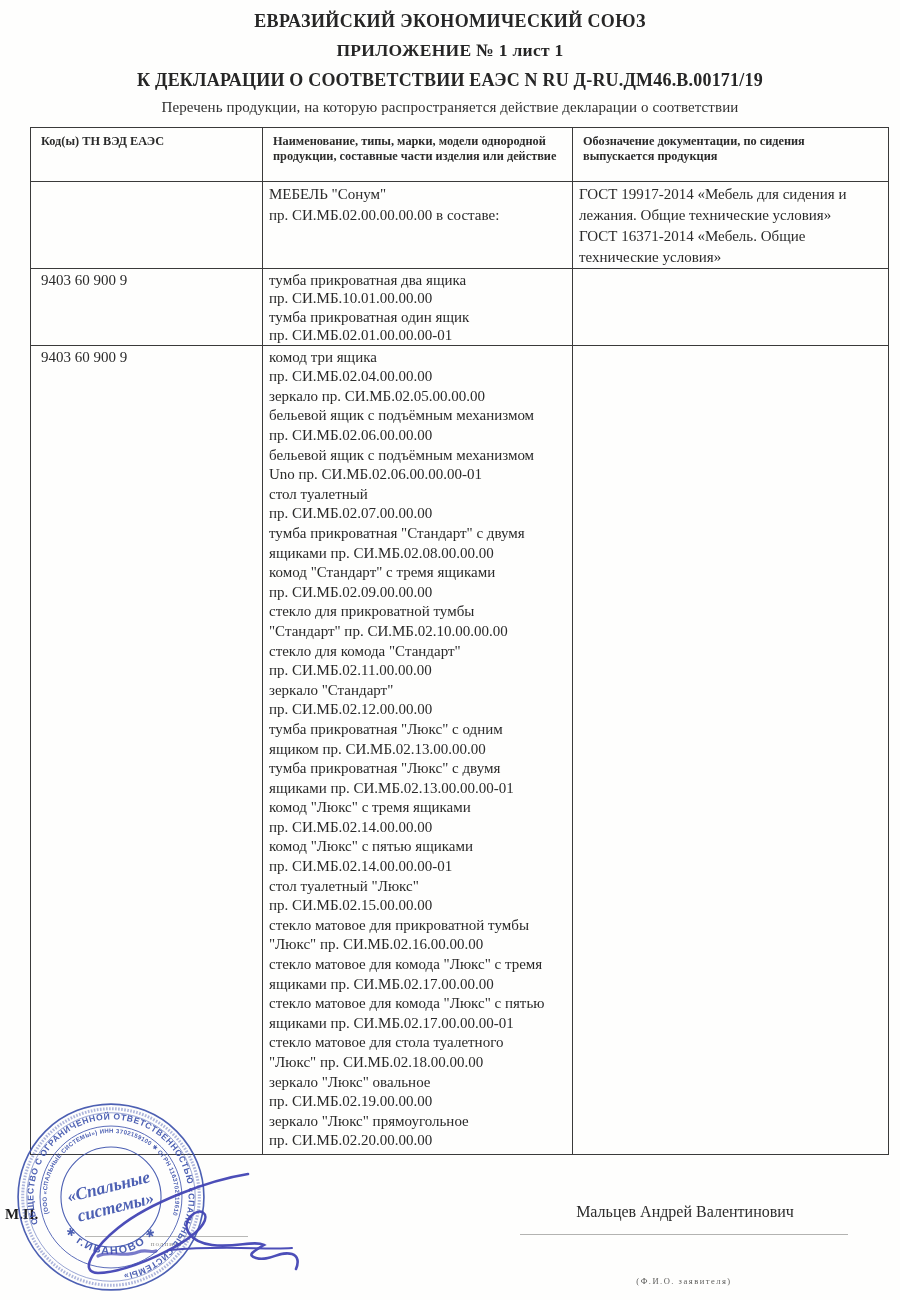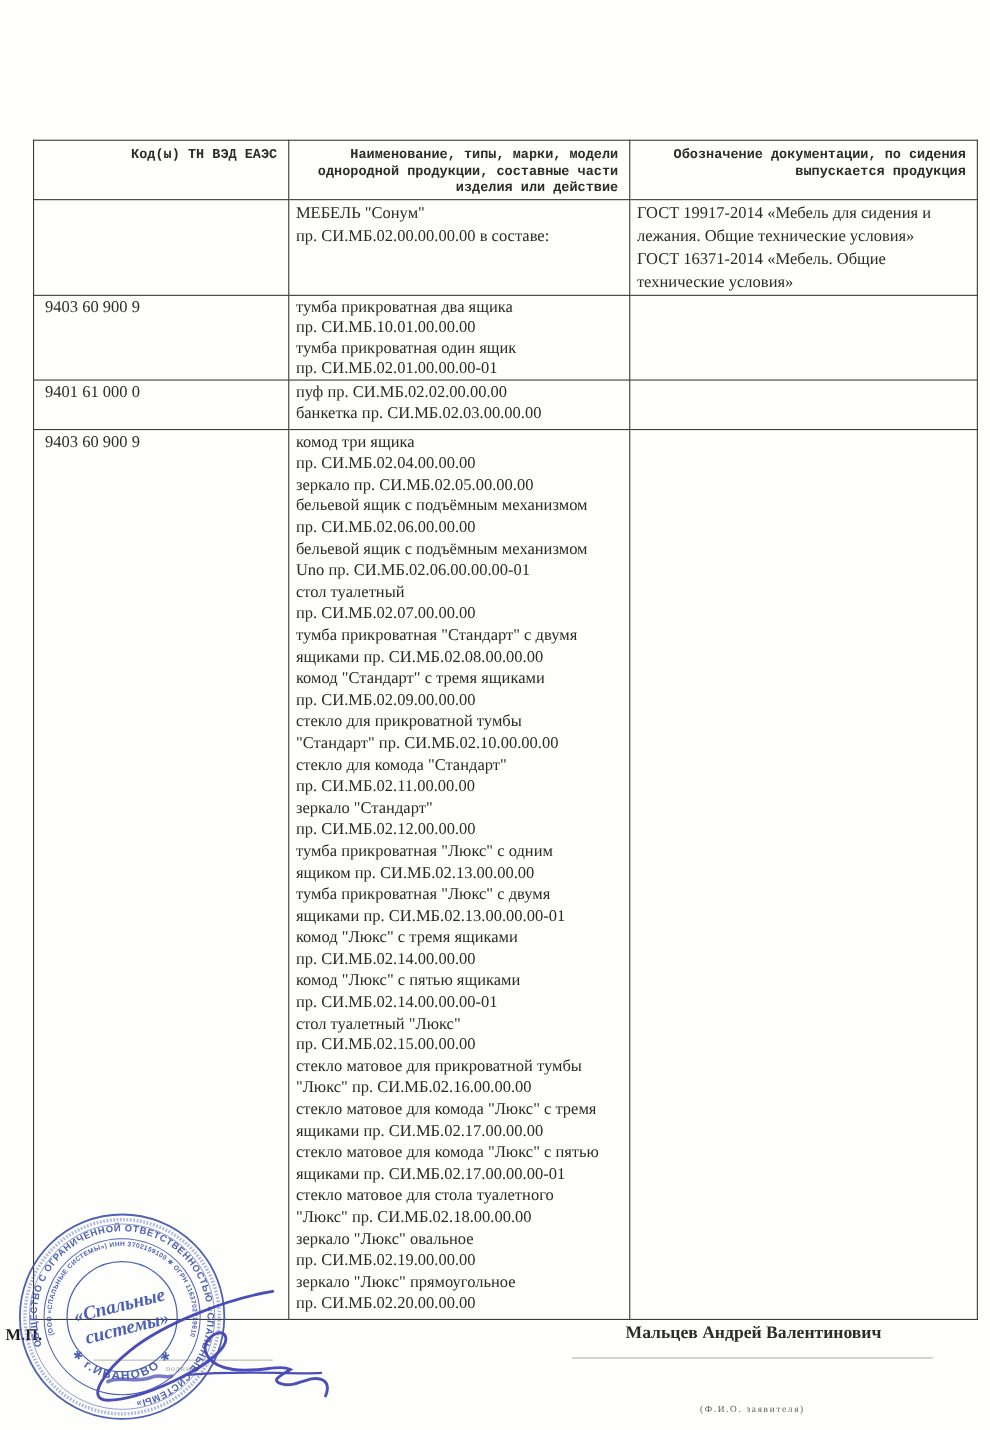--- a/index.html
+++ b/index.html
@@ -24,58 +24,64 @@
     position:absolute;top:127px;left:30px;width:858px;
     border-collapse:collapse;table-layout:fixed;
   }
   table.decl col.c1{width:232px;}
   table.decl col.c2{width:310px;}
   table.decl col.c3{width:316px;}
   table.decl th,table.decl td{
     border:1px solid #3a3a3a;vertical-align:top;overflow:hidden;
   }
   table.decl th{
-    font-size:12.3px;font-weight:bold;text-align:right;
-    line-height:14.8px;padding:6px 10px 2px;height:45px;color:#2b2b2b;font-family:Liberation Mono, monospace;
+    font-size:12.3px;font-weight:bold;text-align:left;
+    line-height:14.8px;padding:6px 10px 2px;height:45px;color:#2b2b2b;
   }
   table.decl td{
     font-size:15px;white-space:pre-line;color:#2a2a2a;
     padding:2px 4px 0 6px;line-height:19.6px;
   }
   table.decl td:first-child{padding-left:10px;}
   tr.row-0 td{height:82px;line-height:21px;}
   tr.row-1 td{height:72px;line-height:18.4px;}
   tr.row-2 td{height:42px;line-height:19.5px;}
   tr.row-3 td{height:806px;line-height:19.6px;}
   
   .mp-mark{position:absolute;left:5px;top:1206px;font-size:15px;font-weight:bold;color:#1d1d1d;}
   .sig-line{position:absolute;left:85px;top:1236px;width:163px;border-top:1px solid #b8b8b6;}
   .sig-label{position:absolute;left:85px;top:1240px;width:163px;text-align:center;
     font-size:7px;color:#8f8f8d;letter-spacing:1px;}
   .applicant-name{position:absolute;left:520px;top:1203px;width:330px;text-align:center;
-    font-size:16px;color:#2c2c2c;font-weight:bold;}
+    font-size:16px;color:#2c2c2c;}
   .name-line{position:absolute;left:520px;top:1234px;width:328px;border-top:1px solid #b3b3b1;}
   .applicant-label{position:absolute;left:520px;top:1276px;width:328px;text-align:center;
     font-size:8.5px;color:#5c5c5a;letter-spacing:1.5px;}
   
   .stamp{position:absolute;left:14px;top:1100px;width:194px;height:194px;opacity:.92;}
   .stamp text{font-family:"Liberation Sans","DejaVu Sans",sans-serif;}
   .stamp .ringA{font-size:8.4px;font-weight:bold;letter-spacing:.6px;}
   .stamp .ringB{font-size:5.9px;font-weight:bold;letter-spacing:.35px;}
   .stamp .city{font-size:10.5px;font-weight:bold;letter-spacing:1.6px;}
   .stamp .center-t{font-family:"Liberation Serif","DejaVu Serif",serif;
     font-size:17px;font-weight:bold;font-style:italic;}
   .signature-svg{position:absolute;left:40px;top:1150px;width:330px;height:140px;}
 </style>
 </head>
 <body>
 
 <div class="page">
 
-
+  <div class="doc-header">
+    <div class="t1">ЕВРАЗИЙСКИЙ ЭКОНОМИЧЕСКИЙ СОЮЗ</div>
+    <div class="t2">ПРИЛОЖЕНИЕ № 1 лист 1</div>
+    <div class="t3">К ДЕКЛАРАЦИИ О СООТВЕТСТВИИ ЕАЭС N RU Д-RU.ДМ46.В.00171/19</div>
+  </div>
+
+  <div class="subtitle">Перечень продукции, на которую распространяется действие декларации о соответствии</div>
 
   <table class="decl">
     <colgroup>
         <col class="c1">
         <col class="c2">
         <col class="c3">
       </colgroup>
     <thead>
       <tr>
         <th>Код(ы) ТН ВЭД ЕАЭС</th>
@@ -92,26 +98,20 @@
 лежания. Общие технические условия»
 ГОСТ 16371-2014 «Мебель. Общие
 технические условия»</td>
         </tr>
         <tr class="row-1">
           <td>9403 60 900 9</td>
           <td>тумба прикроватная два ящика
 пр. СИ.МБ.10.01.00.00.00
 тумба прикроватная один ящик
 пр. СИ.МБ.02.01.00.00.00-01</td>
-          <td></td>
-        </tr>
-        <tr class="row-2">
-          <td>9401 61 000 0</td>
-          <td>пуф пр. СИ.МБ.02.02.00.00.00
-банкетка пр. СИ.МБ.02.03.00.00.00</td>
           <td></td>
         </tr>
         <tr class="row-3">
           <td>9403 60 900 9</td>
           <td>комод три ящика
 пр. СИ.МБ.02.04.00.00.00
 зеркало пр. СИ.МБ.02.05.00.00.00
 бельевой ящик с подъёмным механизмом
 пр. СИ.МБ.02.06.00.00.00
 бельевой ящик с подъёмным механизмом

